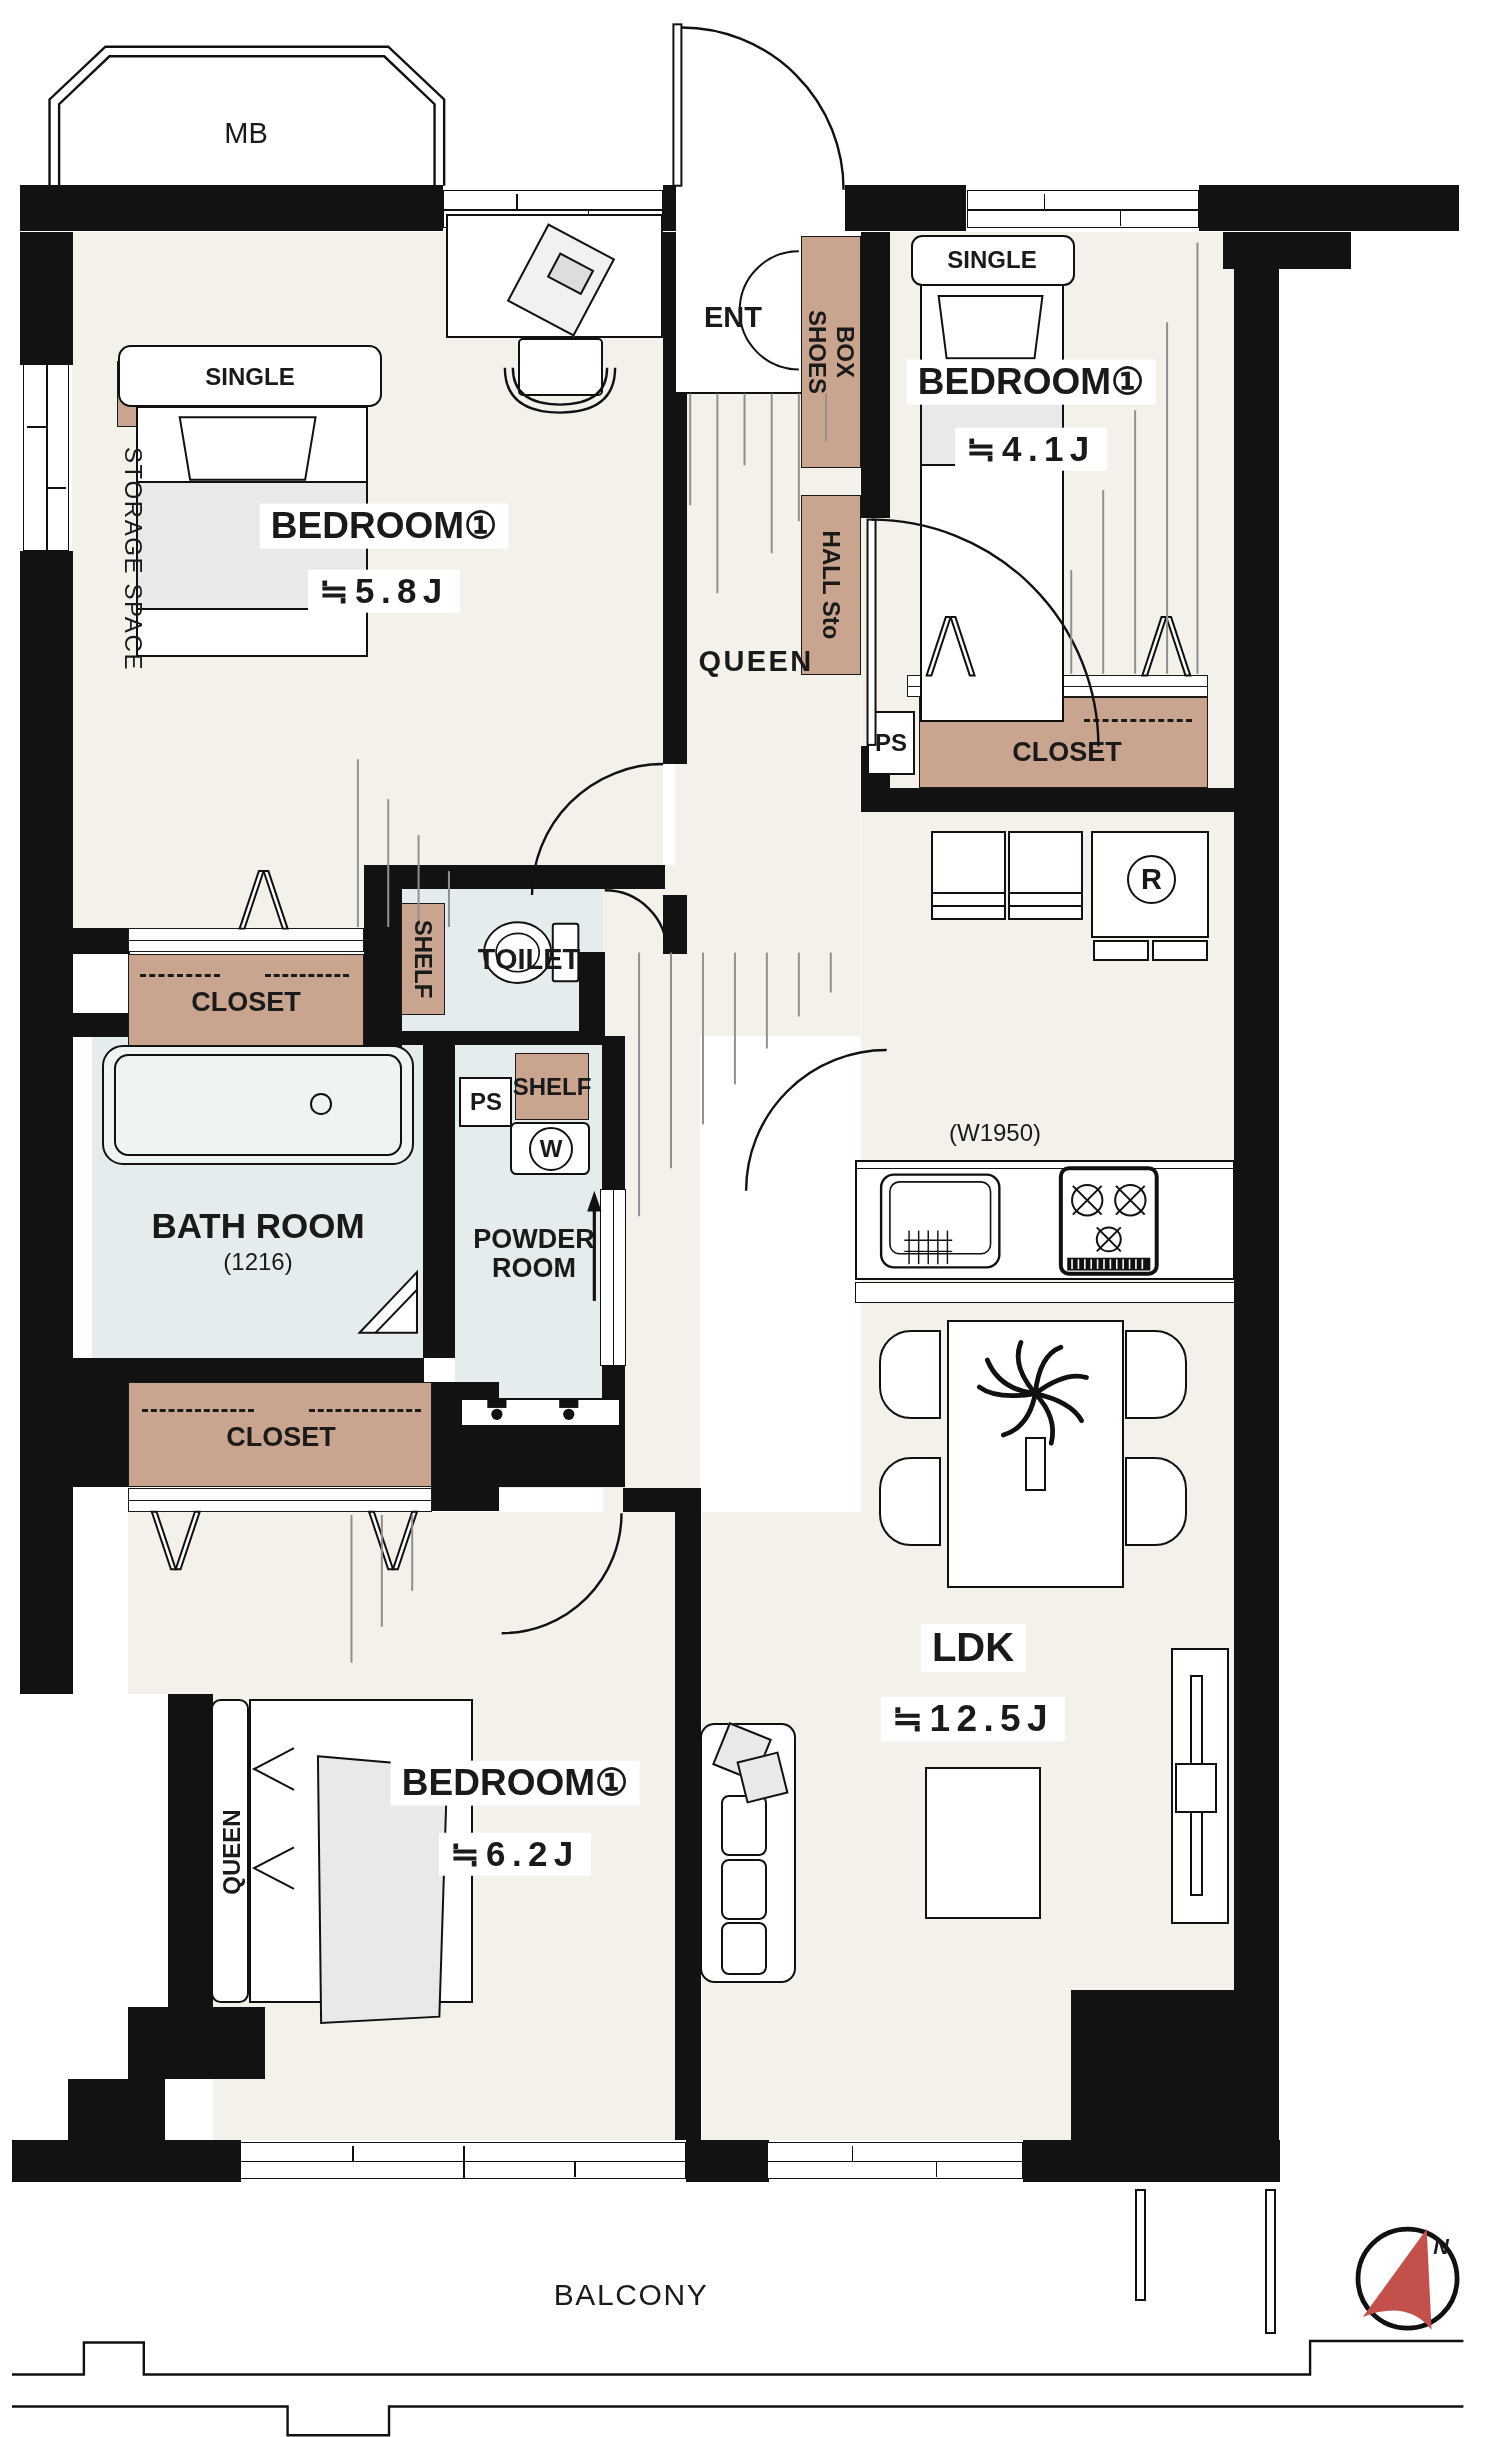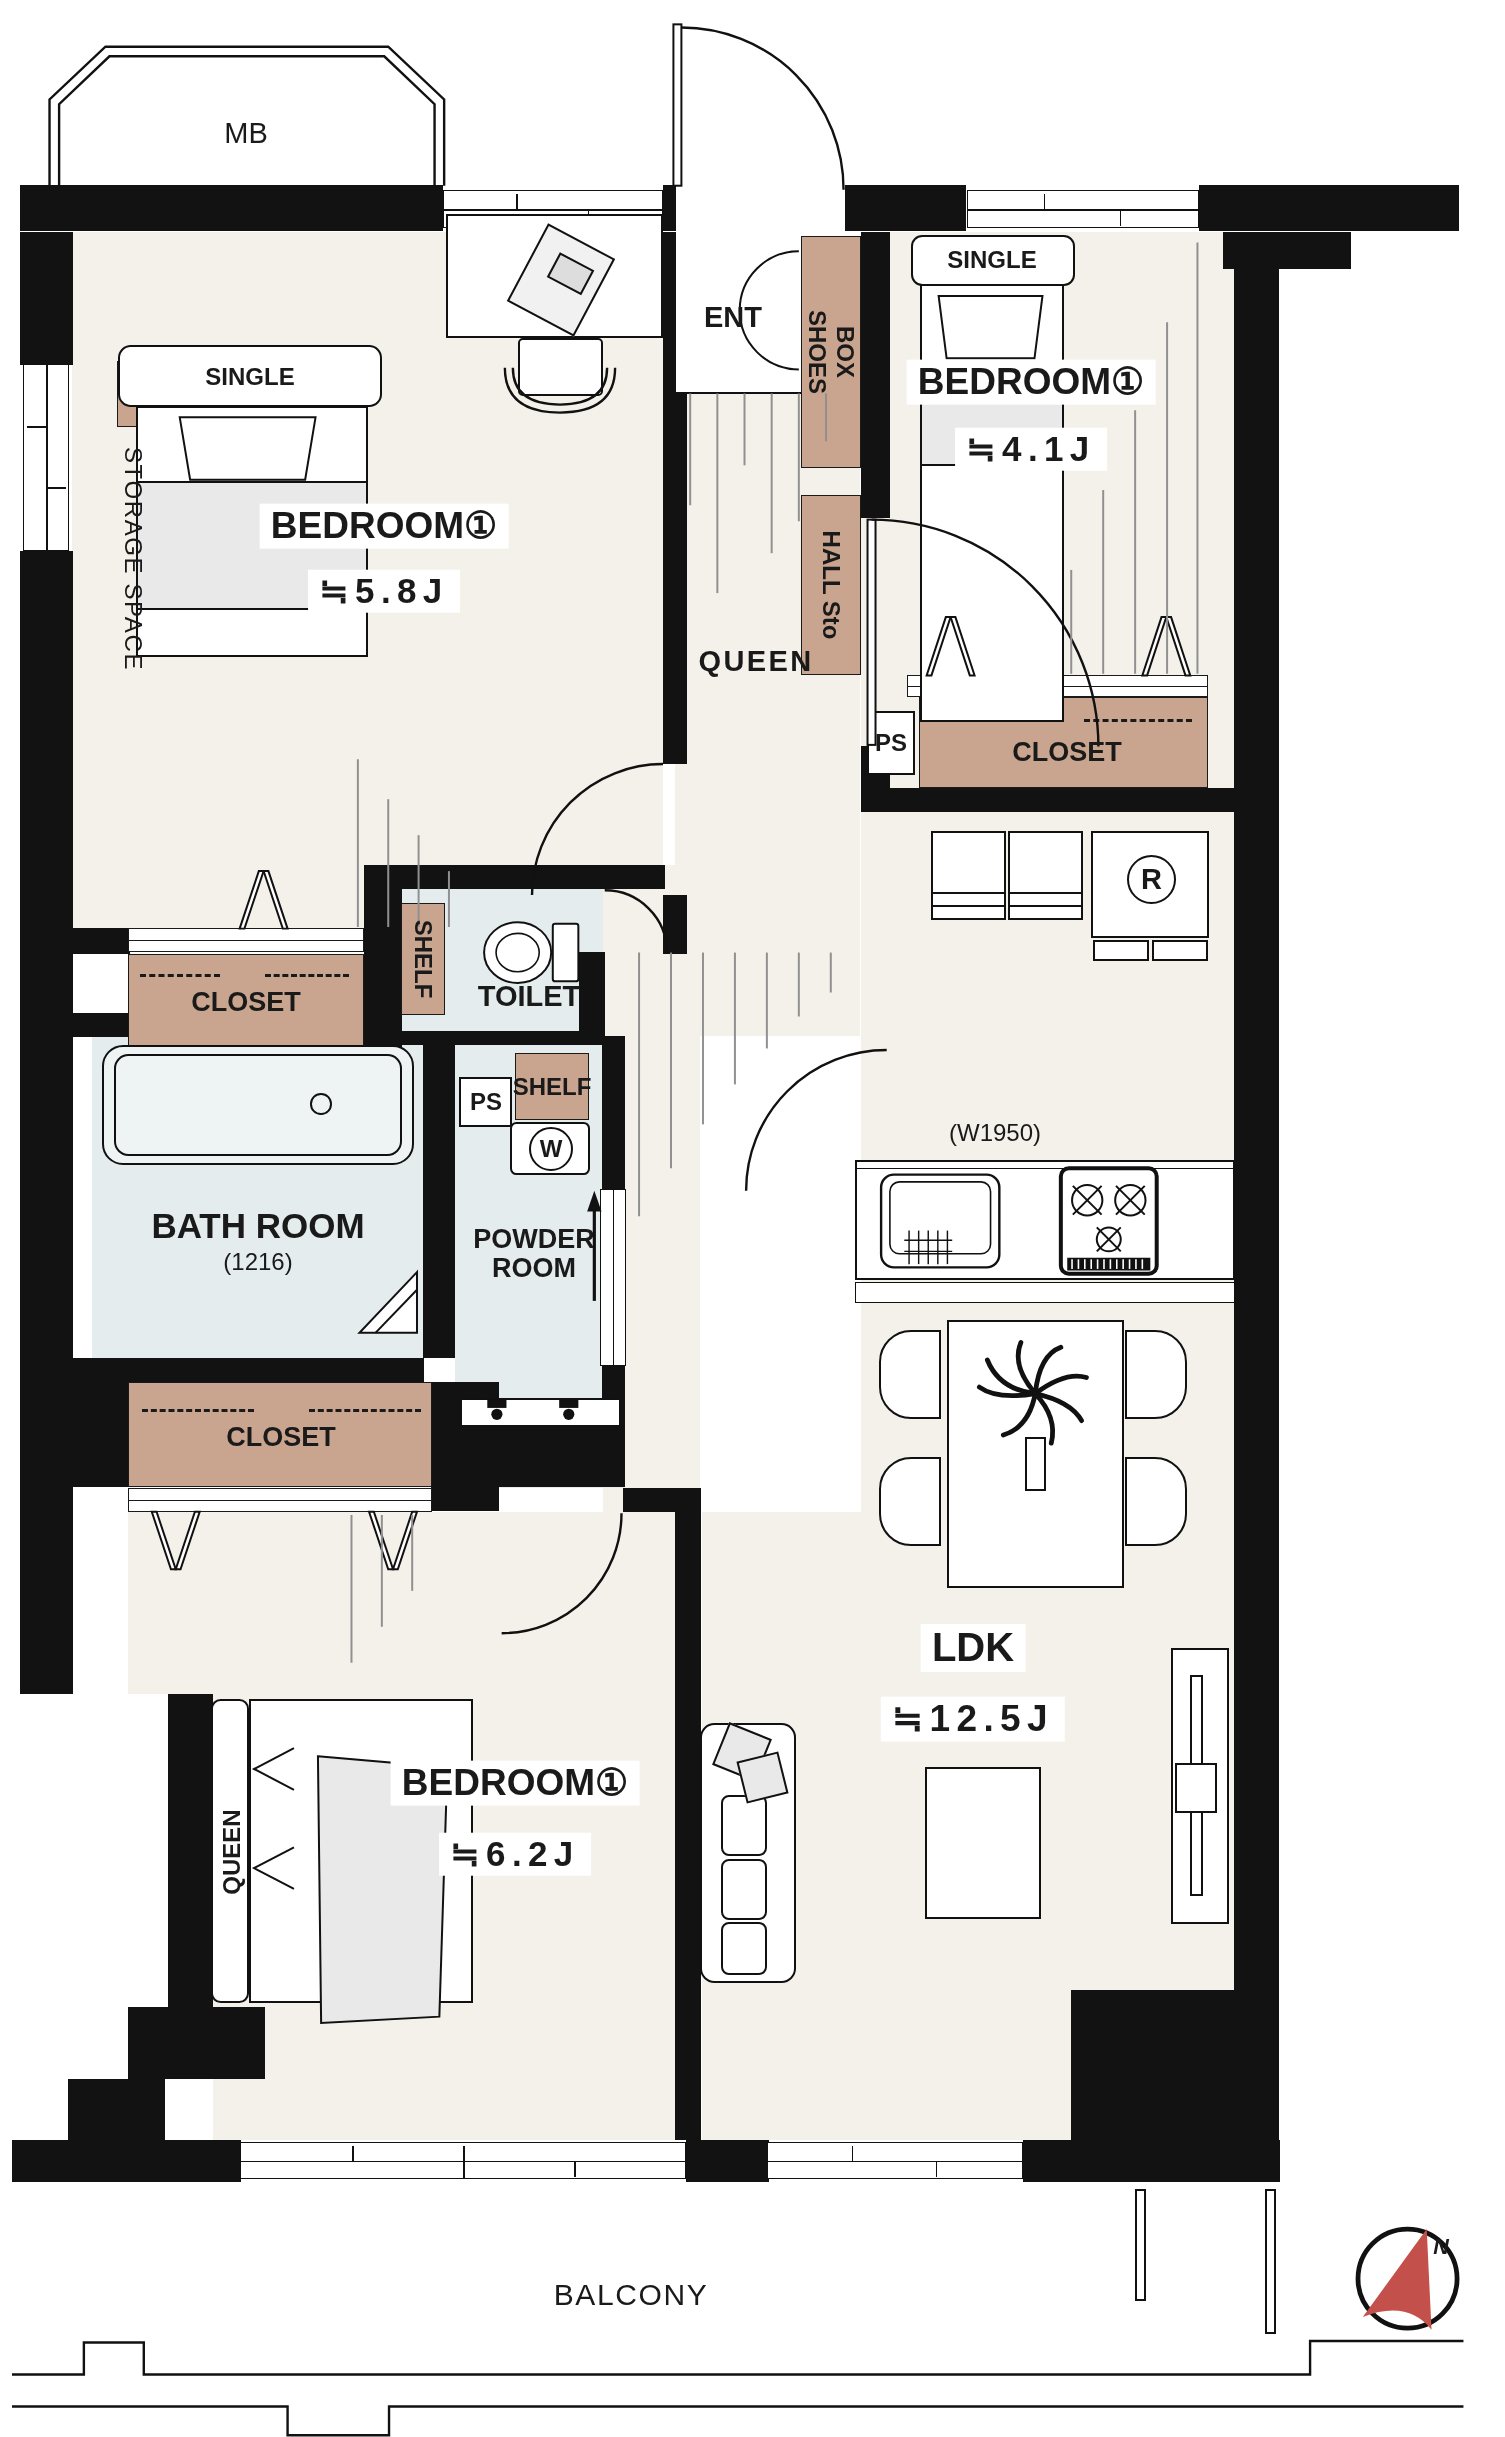--- a/index.html
+++ b/index.html
@@ -368,21 +368,21 @@
 
   <div class="lb" style="left:756px;top:662px;font-size:29px;letter-spacing:2.4px;">QUEEN</div>
 
   <div class="lb" style="left:992px;top:260px;font-size:24px;">SINGLE</div>
   <div class="lb bg" style="left:1031px;top:382px;font-size:37px;">BEDROOM①</div>
   <div class="lb bg" style="left:1031px;top:449px;font-size:35px;letter-spacing:6.4px;">≒4.1J</div>
   <div class="lb" style="left:891px;top:743px;font-size:24px;">PS</div>
   <div class="lb" style="left:1067px;top:753px;font-size:27px;">CLOSET</div>
 
   <div class="lb r90" style="left:423px;top:959px;font-size:24px;">SHELF</div>
-  <div class="lb" style="left:529px;top:997px;font-size:29px;">TOILET</div>
+  <div class="lb" style="left:529px;top:960px;font-size:29px;">TOILET</div>
   <div class="lb" style="left:246px;top:1003px;font-size:27px;">CLOSET</div>
 
   <div class="lb" style="left:486px;top:1102px;font-size:24px;">PS</div>
   <div class="lb" style="left:552px;top:1087px;font-size:24px;">SHELF</div>
 
   <div class="lb" style="left:258px;top:1226px;font-size:35px;">BATH ROOM</div>
   <div class="lb" style="left:258px;top:1262px;font-size:24px;font-weight:400;">(1216)</div>
   <div class="lb ctr" style="left:534px;top:1254px;font-size:27px;white-space:normal;width:160px;">POWDER ROOM</div>
 
   <div class="lb" style="left:281px;top:1438px;font-size:27px;">CLOSET</div>

